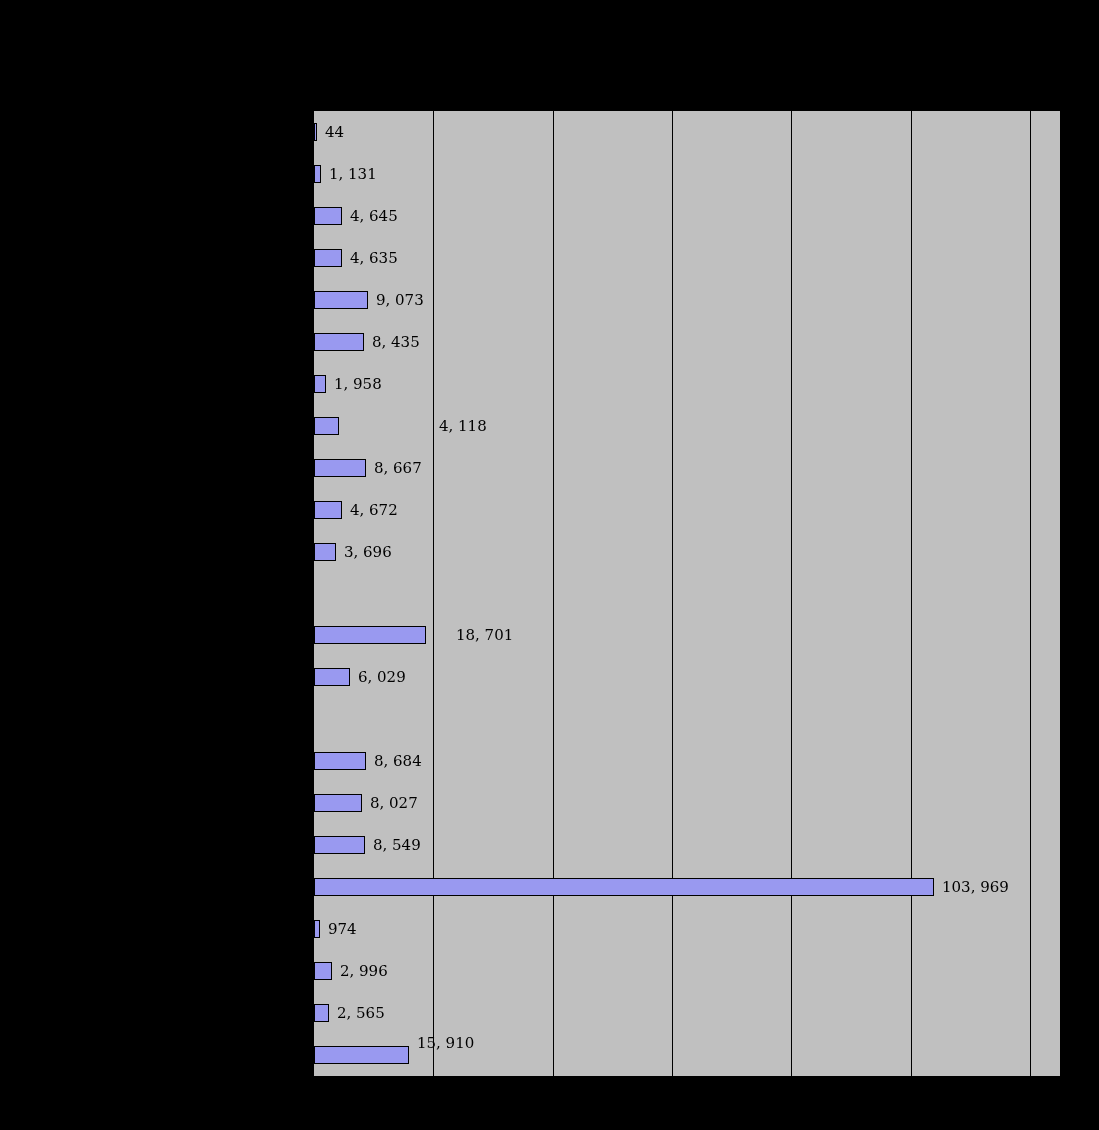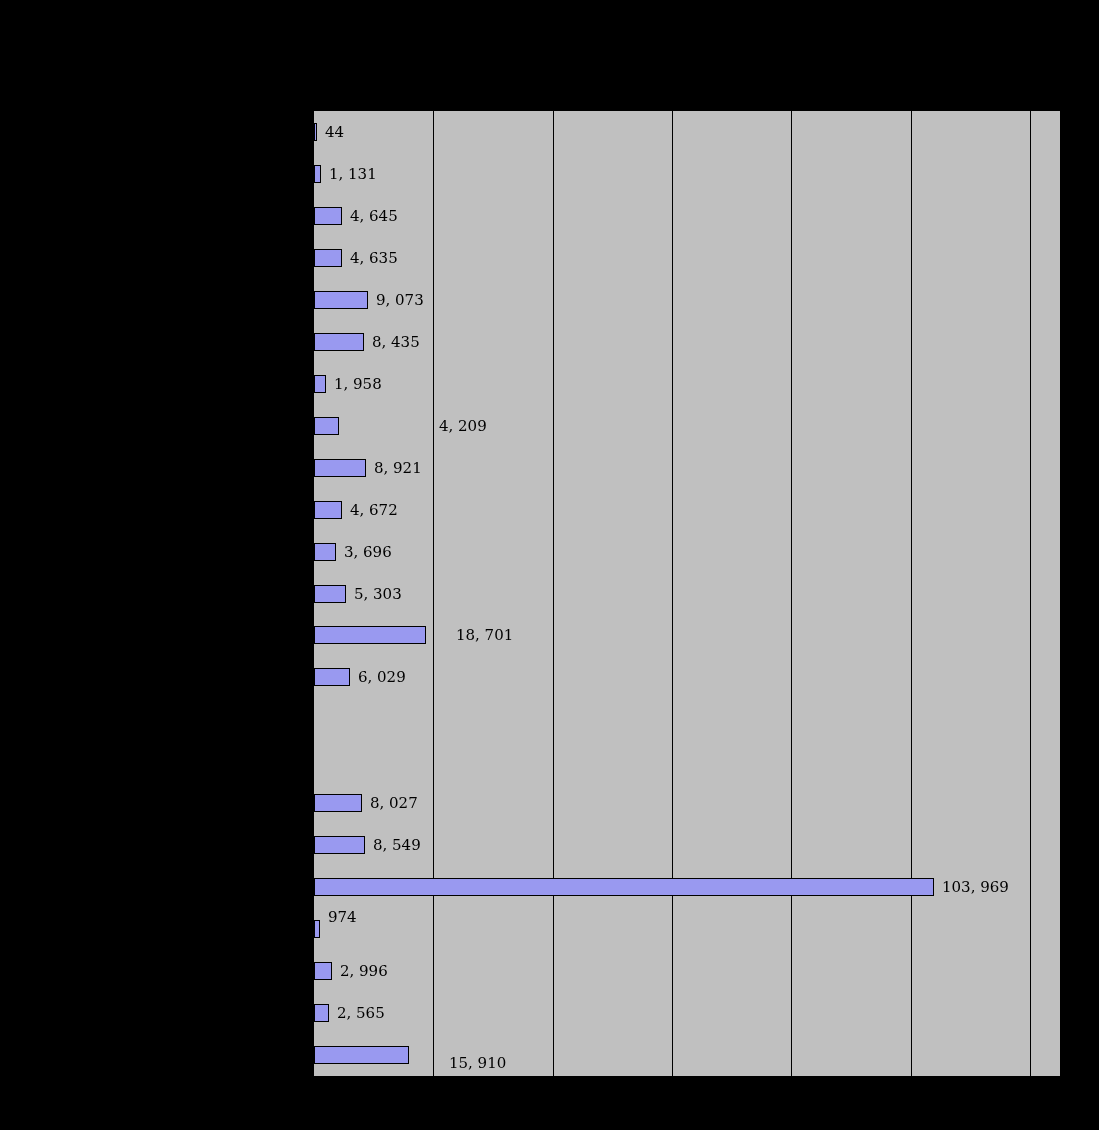--- a/index.html
+++ b/index.html
@@ -133,83 +133,83 @@
           <div class="bar-label" style="left: 58px; top: 12px;">8, 435</div>
           <div class="tick" style="top: 21px;"></div>
         </div>
         <div class="bar-row" style="top: 251.739px; height: 41.9565px; width: 746px;">
           <div class="bar" style="width: 12px; top: 12px; background: rgb(153, 153, 240); border-color: rgb(0, 0, 0);"></div>
           <div class="bar-label" style="left: 20px; top: 12px;">1, 958</div>
           <div class="tick" style="top: 21px;"></div>
         </div>
         <div class="bar-row" style="top: 293.696px; height: 41.9565px; width: 746px;">
           <div class="bar" style="width: 25px; top: 12px; background: rgb(153, 153, 240); border-color: rgb(0, 0, 0);"></div>
-          <div class="bar-label" style="left: 125px; top: 12px;">4, 209</div>
+          <div class="bar-label" style="left: 125px; top: 12px;">4, 118</div>
           <div class="tick" style="top: 21px;"></div>
         </div>
         <div class="bar-row" style="top: 335.652px; height: 41.9565px; width: 746px;">
           <div class="bar" style="width: 52px; top: 12px; background: rgb(153, 153, 240); border-color: rgb(0, 0, 0);"></div>
-          <div class="bar-label" style="left: 60px; top: 12px;">8, 921</div>
+          <div class="bar-label" style="left: 60px; top: 12px;">8, 667</div>
           <div class="tick" style="top: 21px;"></div>
         </div>
         <div class="bar-row" style="top: 377.609px; height: 41.9565px; width: 746px;">
           <div class="bar" style="width: 28px; top: 12px; background: rgb(153, 153, 240); border-color: rgb(0, 0, 0);"></div>
           <div class="bar-label" style="left: 36px; top: 12px;">4, 672</div>
           <div class="tick" style="top: 21px;"></div>
         </div>
         <div class="bar-row" style="top: 419.565px; height: 41.9565px; width: 746px;">
           <div class="bar" style="width: 22px; top: 12px; background: rgb(153, 153, 240); border-color: rgb(0, 0, 0);"></div>
           <div class="bar-label" style="left: 30px; top: 12px;">3, 696</div>
           <div class="tick" style="top: 21px;"></div>
         </div>
-        <div class="bar-row" style="top: 461.522px; height: 41.9565px; width: 746px;">
-          <div class="bar" style="width: 32px; top: 12px; background: rgb(153, 153, 240); border-color: rgb(0, 0, 0);"></div>
-          <div class="bar-label" style="left: 40px; top: 12px;">5, 303</div>
-          <div class="tick" style="top: 21px;"></div>
-        </div>
         <div class="bar-row" style="top: 503.478px; height: 41.9565px; width: 746px;">
           <div class="bar" style="width: 112px; top: 12px; background: rgb(153, 153, 240); border-color: rgb(0, 0, 0);"></div>
           <div class="bar-label" style="left: 142px; top: 12px; text-align: center;">18, 701</div>
           <div class="tick" style="top: 21px;"></div>
         </div>
         <div class="bar-row" style="top: 545.435px; height: 41.9565px; width: 746px;">
           <div class="bar" style="width: 36px; top: 12px; background: rgb(153, 153, 240); border-color: rgb(0, 0, 0);"></div>
           <div class="bar-label" style="left: 44px; top: 12px;">6, 029</div>
           <div class="tick" style="top: 21px;"></div>
         </div>
+        <div class="bar-row" style="top: 629.348px; height: 41.9565px; width: 746px;">
+          <div class="bar" style="width: 52px; top: 12px; background: rgb(153, 153, 240); border-color: rgb(0, 0, 0);"></div>
+          <div class="bar-label" style="left: 60px; top: 12px;">8, 684</div>
+          <div class="tick" style="top: 21px;"></div>
+        </div>
         <div class="bar-row" style="top: 671.304px; height: 41.9565px; width: 746px; text-align: center;">
           <div class="bar" style="width: 48px; top: 12px; background: rgb(153, 153, 240); border-color: rgb(0, 0, 0);"></div>
           <div class="bar-label" style="left: 56px; top: 12px;">8, 027</div>
           <div class="tick" style="top: 21px;"></div>
         </div>
         <div class="bar-row" style="top: 713.261px; height: 41.9565px; width: 746px;">
           <div class="bar" style="width: 51px; top: 12px; background: rgb(153, 153, 240); border-color: rgb(0, 0, 0);"></div>
           <div class="bar-label" style="left: 59px; top: 12px;">8, 549</div>
           <div class="tick" style="top: 21px;"></div>
         </div>
         <div class="bar-row" style="top: 755.217px; height: 41.9565px; width: 746px;">
           <div class="bar" style="width: 620px; top: 12px; background: rgb(153, 153, 240); border-color: rgb(0, 0, 0);"></div>
           <div class="bar-label" style="left: 628px; top: 12px;">103, 969</div>
           <div class="tick" style="top: 21px;"></div>
         </div>
         <div class="bar-row" style="top: 797.174px; height: 41.9565px; width: 746px;">
           <div class="bar" style="width: 6px; top: 12px; background: rgb(153, 153, 240); border-color: rgb(0, 0, 0);"></div>
-          <div class="bar-label" style="left: 14px; top: 0;">974</div>
+          <div class="bar-label" style="left: 14px; top: 12px;">974</div>
           <div class="tick" style="top: 21px;"></div>
         </div>
         <div class="bar-row" style="top: 839.13px; height: 41.9565px; width: 746px;">
           <div class="bar" style="width: 18px; top: 12px; background: rgb(153, 153, 240); border-color: rgb(0, 0, 0);"></div>
           <div class="bar-label" style="left: 26px; top: 12px;">2, 996</div>
           <div class="tick" style="top: 21px;"></div>
         </div>
         <div class="bar-row" style="top: 881.087px; height: 41.9565px; width: 746px;">
           <div class="bar" style="width: 15px; top: 12px; background: rgb(153, 153, 240); border-color: rgb(0, 0, 0);"></div>
           <div class="bar-label" style="left: 23px; top: 12px;">2, 565</div>
           <div class="tick" style="top: 21px;"></div>
         </div>
         <div class="bar-row" style="top: 923.043px; height: 41.9565px; width: 746px;">
           <div class="bar" style="width: 95px; top: 12px; background: rgb(153, 153, 240); border-color: rgb(0, 0, 0);"></div>
-          <div class="bar-label" style="left: 103px; top: 20px; margin-left: 32px;">15, 910</div>
+          <div class="bar-label" style="left: 103px; top: 0;">15, 910</div>
           <div class="tick" style="top: 21px;"></div>
         </div>
       </div>
   </div>
 </div>
 
 </body></html>

